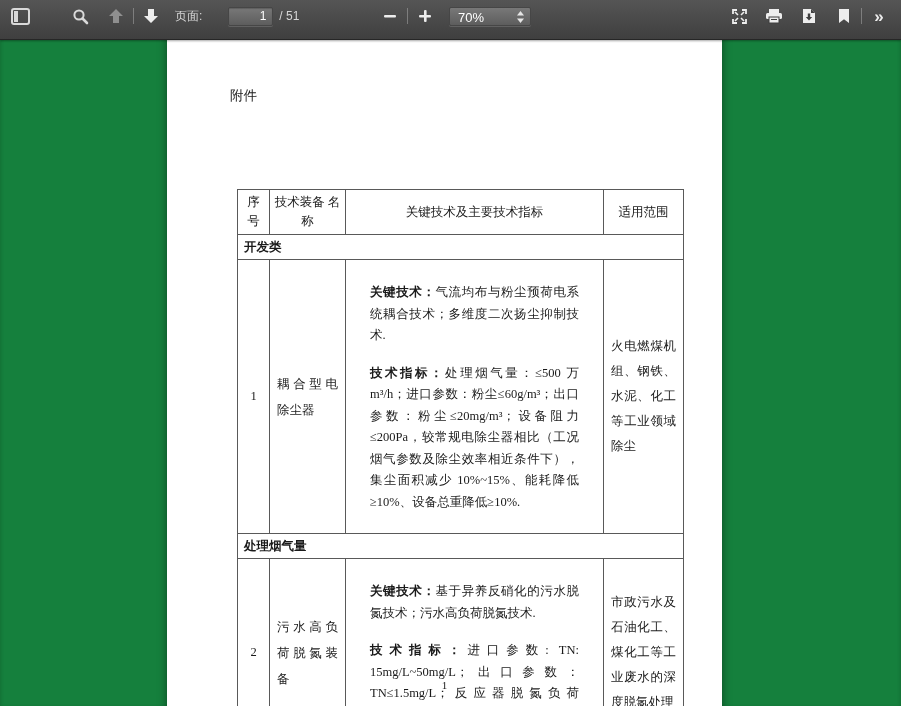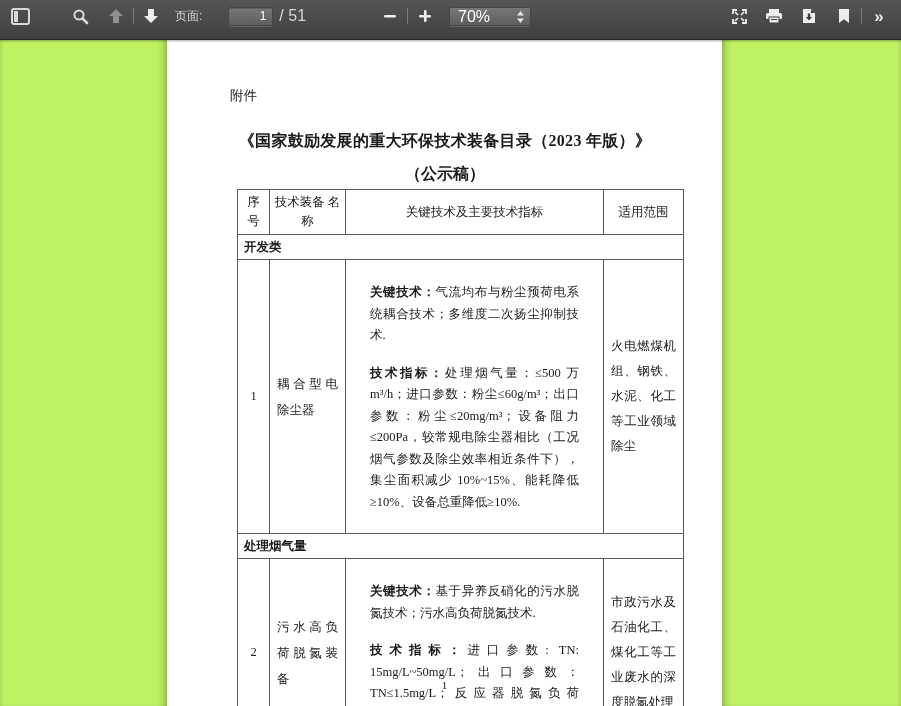--- a/index.html
+++ b/index.html
@@ -18,31 +18,31 @@
   .tb-btn { width:28px; height:25px; display:flex; align-items:center; justify-content:center;
     background:transparent; border:1px solid transparent; border-radius:2px; cursor:pointer; }
   .tb-btn svg { display:block; }
   .tb-sep { width:1px; height:16px; background:rgba(255,255,255,.28); margin:0 3px; }
   .tb-label { color:#d6d6d6; font-size:12px; margin-left:10px; }
   .page-input { width:45px; height:19px; margin-left:26px; text-align:right;
     background:linear-gradient(#787878,#5d5d5d); border:1px solid #464646; border-radius:2px;
     color:#ffffff; font-size:12px; padding-right:6px; outline:none;
     box-shadow:0 1px 0 rgba(255,255,255,.15), inset 0 1px 1px rgba(0,0,0,.2);
     font-family:"Liberation Sans","DejaVu Sans",sans-serif; }
-  .page-total { color:#d6d6d6; font-size:16px; margin-left:6px; }
-  .zoom-select { display:flex; align-items:flex-start; width:82px; height:19px; margin-left:10px;
+  .page-total { color:#d6d6d6; font-size:12px; margin-left:6px; }
+  .zoom-select { display:flex; align-items:flex-end; width:82px; height:19px; margin-left:10px;
     background:linear-gradient(#787878,#5d5d5d); border:1px solid #464646; border-radius:2px;
-    color:#ffffff; font-size:16px; padding-left:8px; cursor:pointer;
+    color:#ffffff; font-size:13px; padding-left:8px; cursor:pointer;
     box-shadow:0 1px 0 rgba(255,255,255,.15); position:relative; }
   .zoom-spinner { position:absolute; right:5px; top:2px; }
   .chevrons { color:#ececec; font-size:17px; font-weight:bold; line-height:1; }
   .icon-dim svg path, .icon-dim svg rect { fill:#8f8f8f !important; }
 
   
-  .viewer { position:absolute; top:32px; left:0; right:0; bottom:0; background:#bef264;
+  .viewer { position:absolute; top:32px; left:0; right:0; bottom:0; background:#15803d;
     box-shadow:inset 0 2px 4px rgba(0,0,0,.22); overflow:hidden; }
   .pdf-page { position:absolute; left:167px; top:1px; width:555px; height:900px;
     background:#ffffff; box-shadow:0 0 9px rgba(0,0,0,.45); }
 
   
   .doc { position:relative; width:100%; height:100%; color:#1a1a1a;
     font-family:"Liberation Serif","DejaVu Serif",serif; }
   .attachment { position:absolute; left:63px; top:54px; font-size:13.5px; }
   .doc-title { position:absolute; left:55px; width:446px; top:98px; text-align:center;
     font-size:16px; font-weight:bold; letter-spacing:.3px; }
@@ -191,22 +191,20 @@
         <span class="chevrons">»</span>
       </div>
     </div>
   </div>
 
   <div class="viewer">
     <div class="pdf-page">
       <div class="doc">
 
         <div class="attachment">附件</div>
-        <div class="doc-title">《国家鼓励发展的重大环保技术装备目录（2023 年版）》</div>
-        <div class="doc-subtitle">（公示稿）</div>
 
         <table class="doc-table">
           <colgroup>
               <col style="width:32px">
               <col style="width:76px">
               <col style="width:258px">
               <col style="width:80px">
             </colgroup>
 
           <tbody>

